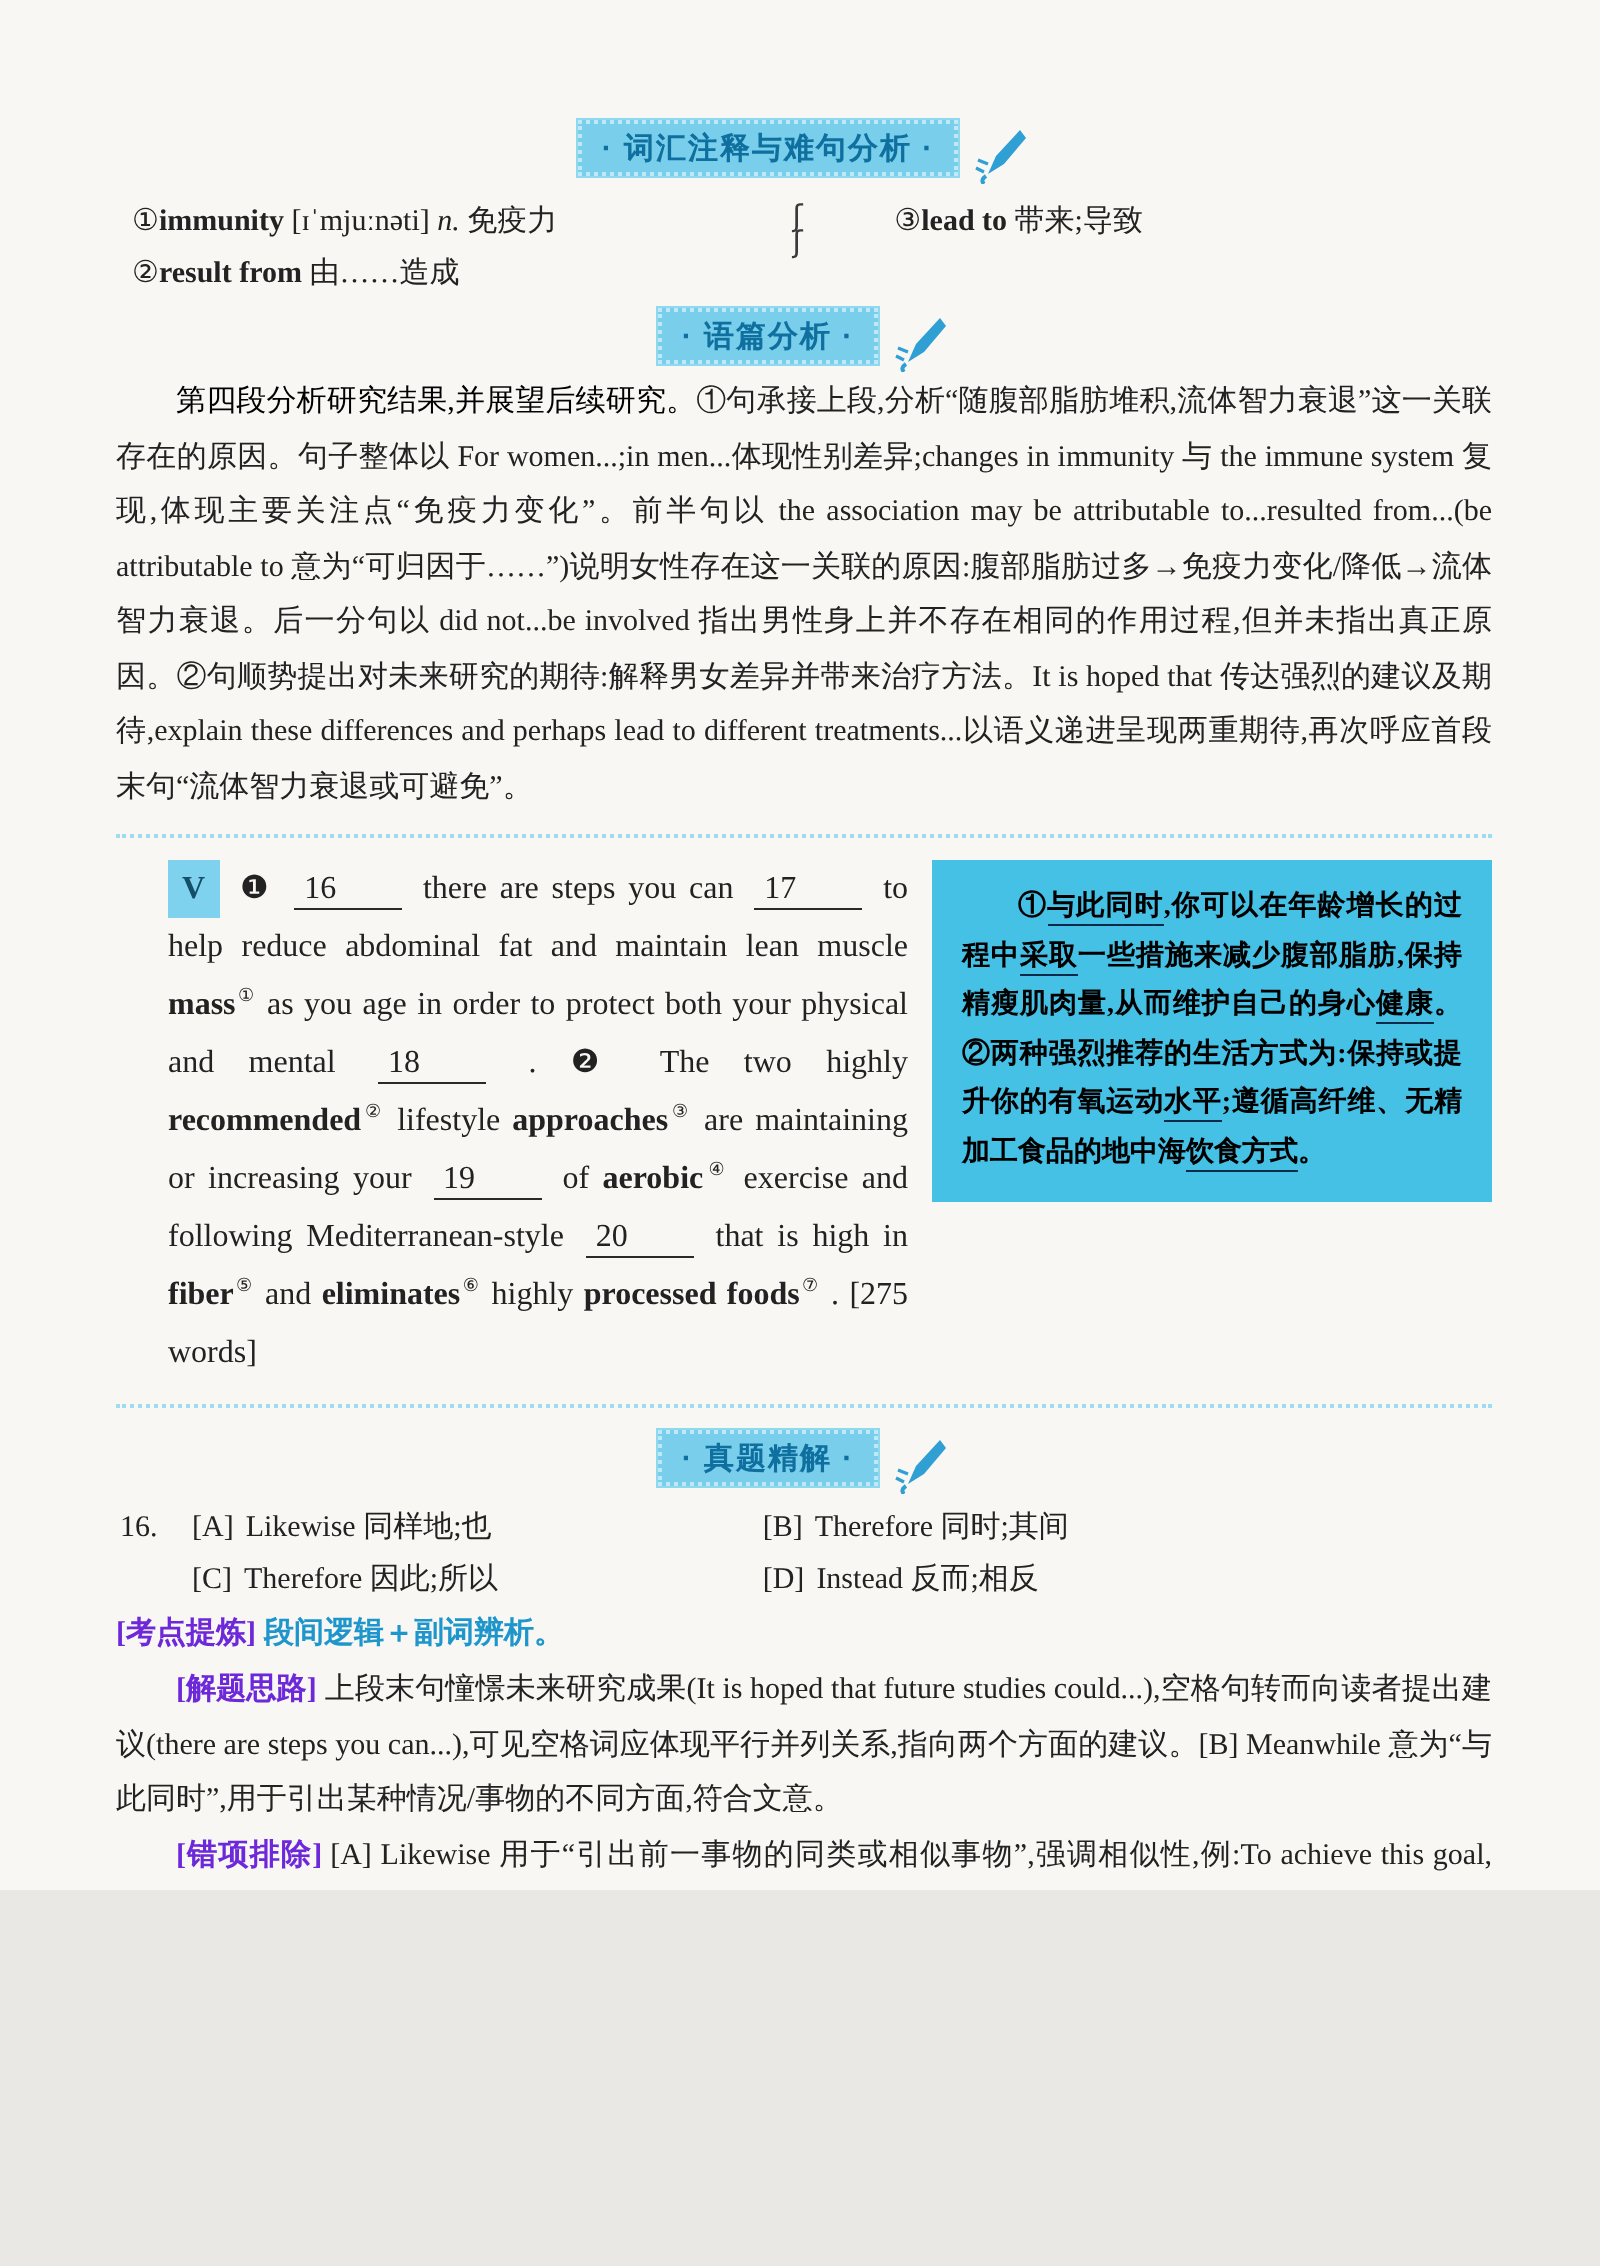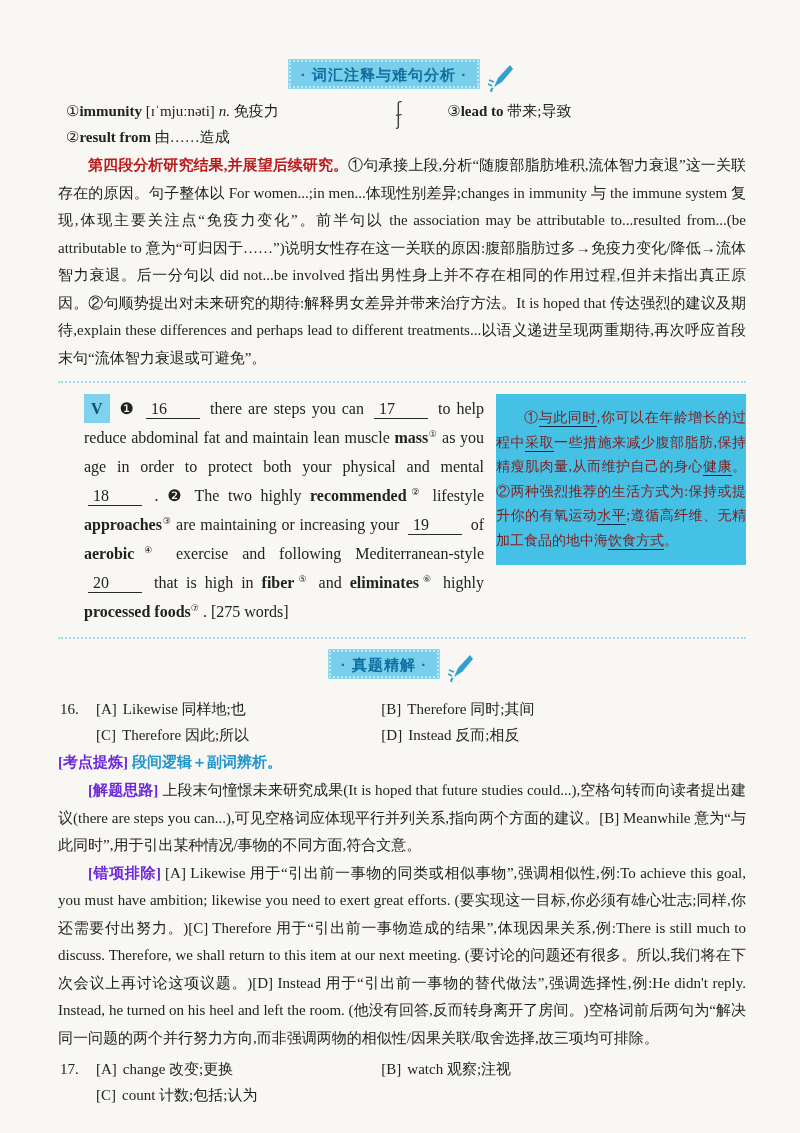--- a/index.html
+++ b/index.html
@@ -1,17 +1,17 @@
 <!DOCTYPE html>
 <html><head>
 <meta charset="utf-8">
 <style>
   html,body{margin:0;padding:0;}
   body{width:800px;height:1133px;background:#e9e8e4;font-family:"Liberation Serif","DejaVu Serif",serif;}
-  .sheet{width:800px;height:1133px;box-sizing:border-box;background:#f8f7f4;
+  .sheet{width:800px;height:945px;box-sizing:border-box;background:#f8f7f4;
          padding:58px 54px 0 58px;display:flex;flex-direction:column;overflow:hidden;
          color:#222;}
   
   .badge-row{display:flex;justify-content:center;align-items:center;gap:6px;margin:2px 0 6px 0;}
   .badge{display:inline-block;background:#79cfeb;color:#0f6f9e;font-weight:bold;
          font-size:15px;line-height:1;padding:5px 10px 4px 10px;border:2px dotted #bfe9f7;
          box-shadow:0 0 0 1px #8ed8f0;letter-spacing:1px;
          font-family:"Liberation Sans","DejaVu Sans",sans-serif;}
   .pen{flex:0 0 auto;transform:translateY(4px);}
   
@@ -19,40 +19,40 @@
   .vocab-col{display:flex;flex-direction:column;}
   .vocab-col.left{width:46%;}
   .vocab-col.right{width:44%;padding-left:28px;}
   .v-word{font-weight:bold;}
   .v-pos{font-style:italic;}
   .squiggle{width:6%;text-align:center;color:#3a3a3a;font-size:15px;line-height:13px;
             padding-top:4px;font-family:"DejaVu Sans",sans-serif;}
   
   .body-p{margin:0;font-size:15px;line-height:27.5px;text-align:justify;}
   .indent{text-indent:2em;}
-  .s-lead{color:#b91c1c;font-weight:bold;}
+  .s-lead{color:#000000;font-weight:normal;}
   .s-label{color:#6d28d9;font-weight:bold;padding-right:4px;}
   .s-b{font-weight:bold;margin-top:45px;}
   .s-sup{vertical-align:super;font-size:9px;line-height:0;font-family:"DejaVu Sans",sans-serif;}
   .s-blank{display:inline-block;min-width:44px;text-align:left;
            border-bottom:1px solid #2a2a2a;padding:0 5px;margin:0 4px;line-height:18px;}
   .s-u{border-bottom:1.6px solid #0c2b4a;padding-bottom:1px;}
   
   .dotsep{border:none;border-top:2px dotted #9fdcf0;margin:9px 0;}
   
   .cloze-wrap{display:flex;gap:12px;margin:2px 0 2px 0;}
   .cloze-text{flex:1 1 58%;font-size:16px;line-height:29px;text-align:justify;padding-left:26px;}
   .v-badge{display:inline-block;background:#7fd2ee;color:#134f68;font-weight:bold;
            padding:0 7px;margin-right:8px;font-size:16px;}
-  .trans-box{flex:0 0 250px;background:#46c1e6;color:#7f1d1d;padding:12px 0;
-             font-size:14px;line-height:24.5px;text-align:justify;font-weight:400;
+  .trans-box{flex:0 0 250px;background:#46c1e6;color:#000000;padding:12px 15px;
+             font-size:14px;line-height:24.5px;text-align:justify;font-weight:700;
              align-self:flex-start;}
   .trans-box .inner{text-indent:2em;display:block;}
   
-  .opt-grid{display:grid;grid-template-columns:47% 53%;font-size:15px;line-height:26px;margin-top:12px;}
+  .opt-grid{display:grid;grid-template-columns:47% 53%;font-size:15px;line-height:26px;margin-top:2px;}
   .opt-cell{white-space:nowrap;overflow:hidden;}
   .opt-num{display:inline-block;width:36px;padding-left:2px;}
   .opt-label{padding-right:6px;}
   .kv-line{font-size:15px;line-height:27px;color:#1e96cc;font-weight:bold;margin:1px 0;}
 </style>
 </head>
 <body>
 
 <div class="sheet">
 
@@ -80,20 +80,28 @@
     </div>
     <div class="squiggle">ʃ<br>ʃ</div>
     <div class="vocab-col right">
       <div>
         <span>③</span><span class="v-word">lead to</span>
         <span>带来;导致</span>
       </div>
     </div>
   </div>
 
+  <div class="badge-row">
+    <span class="badge">· 语篇分析 ·</span>
+    <svg class="pen" width="30" height="28" viewBox="0 0 30 28">
+      <path d="M25 1 L13 14 L9 23 L17 18 L28 5 Z" fill="#2f9fd4"></path>
+      <path d="M8 24 q-3 2 -1 4" stroke="#2f9fd4" stroke-width="2" fill="none"></path>
+      <path d="M4 16 l5 2 M3 20 l4 2" stroke="#2f9fd4" stroke-width="1.6" fill="none"></path>
+    </svg>
+  </div>
 
   <p class="body-p indent"><span class="s-lead">第四段分析研究结果,并展望后续研究。</span><span>①句承接上段,分析“随腹部脂肪堆积,流体智力衰退”这一关联存在的原因。句子整体以 For women...;in men...体现性别差异;changes in immunity 与 the immune system 复现,体现主要关注点“免疫力变化”。前半句以 the association may be attributable to...resulted from...(be attributable to 意为“可归因于……”)说明女性存在这一关联的原因:腹部脂肪过多→免疫力变化/降低→流体智力衰退。后一分句以 did not...be involved 指出男性身上并不存在相同的作用过程,但并未指出真正原因。②句顺势提出对未来研究的期待:解释男女差异并带来治疗方法。It is hoped that 传达强烈的建议及期待,explain these differences and perhaps lead to different treatments...以语义递进呈现两重期待,再次呼应首段末句“流体智力衰退或可避免”。</span></p>
 
   <hr class="dotsep">
 
   <div class="cloze-wrap">
     <div class="cloze-text">
       <span class="v-badge">V</span><span><span>❶ </span><span class="s-blank">16</span><span> there are steps you can </span><span class="s-blank">17</span><span> to help reduce abdominal fat and maintain lean muscle </span><span class="s-b">mass</span><span class="s-sup">①</span><span> as you age in order to protect both your physical and mental </span><span class="s-blank">18</span><span> . ❷ The two highly </span><span class="s-b">recommended</span><span class="s-sup">②</span><span> lifestyle </span><span class="s-b">approaches</span><span class="s-sup">③</span><span> are maintaining or increasing your </span><span class="s-blank">19</span><span> of </span><span class="s-b">aerobic</span><span class="s-sup">④</span><span> exercise and following Mediterranean-style </span><span class="s-blank">20</span><span> that is high in </span><span class="s-b">fiber</span><span class="s-sup">⑤</span><span> and </span><span class="s-b">eliminates</span><span class="s-sup">⑥</span><span> highly </span><span class="s-b">processed foods</span><span class="s-sup">⑦</span><span> . [275 words]</span></span>
     </div>
     <div class="trans-box">

